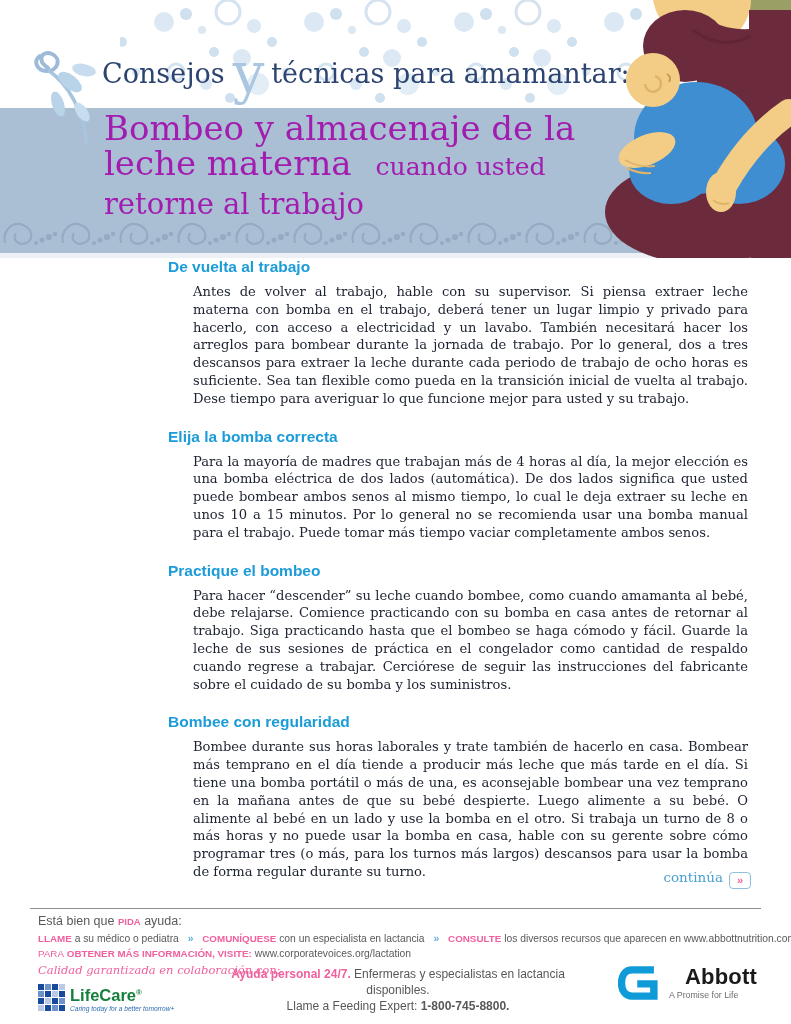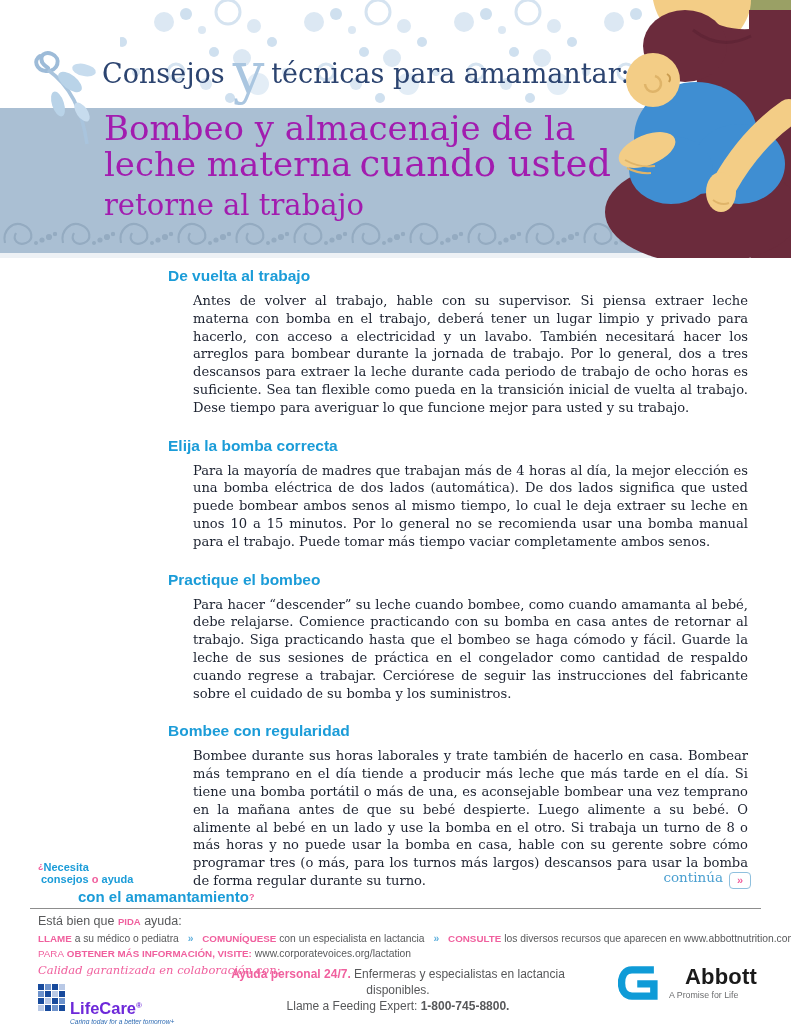--- a/index.html
+++ b/index.html
@@ -12,28 +12,28 @@
   .swirl-svg{position:absolute;top:212px;left:0;}
   .band-edge{position:absolute;top:253px;left:0;width:791px;height:5px;background:#edf1f5;}
   .flourish{position:absolute;top:48px;left:26px;}
   .eyebrow{position:absolute;top:58px;left:102px;white-space:nowrap;
            font-family:"DejaVu Serif",serif;color:#2c4470;font-size:27px;z-index:2;}
   .eyebrow .big-y{font-size:56px;color:#aac6e0;line-height:0;position:relative;top:10px;margin:0 7px 0 8px;}
   .hero-title{position:absolute;top:111px;left:104px;color:#a21caf;z-index:2;
               font-family:"DejaVu Serif",serif;line-height:35px;}
   .hero-title .t1{font-size:34px;}
   .hero-title .t2s{font-size:34px;}
-  .hero-title .t2r{font-size:37px;margin-left:8px;}
+  .hero-title .t2r{font-size:25px;margin-left:24px;}
   .hero-title .t3{font-size:29px;}
   .illustration{position:absolute;top:0;right:0;z-index:3;}
   
   .content{position:absolute;top:256px;left:168px;width:580px;}
   .content h2{font-size:15.5px;font-weight:bold;color:#1b9cd8;margin:20px 0 7px 0;
               font-family:"Liberation Sans",sans-serif;}
-  .content h2:first-child{margin-top:11px;}
+  .content h2:first-child{margin-top:2px;}
   .content p{margin:0 0 0 25px;font-family:"DejaVu Serif",serif;font-size:13.1px;
              line-height:17.8px;color:#1c2230;text-align:justify;}
   
   .help-banner{position:absolute;top:860px;left:38px;color:#1b9cd8;font-weight:bold;line-height:12px;}
   .help-banner .l1,.help-banner .l2{font-size:11px;}
   .help-banner .l2{margin-left:3px;}
   .help-banner .l3{font-size:15px;margin:4px 0 0 40px;line-height:16px;}
   .pink{color:#f0609e;}
   .qmark{font-size:9px;vertical-align:2px;}
   .continue{position:absolute;top:869px;right:40px;font-family:"DejaVu Serif",serif;
@@ -53,21 +53,21 @@
   .more .lbl{color:#f0609e;font-size:9.8px;}
   .more .lblb{color:#f0609e;font-weight:bold;font-size:9.8px;}
   
   .collab{position:absolute;top:963px;left:38px;font-family:"DejaVu Serif",serif;
           font-style:italic;font-size:11.5px;color:#f0609e;}
   .lifecare{position:absolute;top:984px;left:38px;display:flex;align-items:flex-start;}
   .lc-grid{width:27px;height:27px;display:grid;grid-template-columns:repeat(4,1fr);
            grid-template-rows:repeat(4,1fr);gap:1px;margin-right:5px;}
   .lc-grid span{display:block;}
   .lc-c1{background:#174a9c;} .lc-c2{background:#6e93cc;} .lc-c3{background:#b9c9e6;}
-  .lc-text .name{font-size:16.5px;font-weight:bold;color:#6d28d9;line-height:17px;margin-top:13px;}
+  .lc-text .name{font-size:16.5px;font-weight:bold;color:#15803d;line-height:17px;}
   .lc-text .reg{font-size:8px;vertical-align:6px;}
   .lc-text .tag{font-size:6.6px;color:#2f6cb3;font-style:italic;margin-top:1px;}
   .support{position:absolute;top:966px;left:218px;width:360px;text-align:center;color:#57585a;
            font-size:12px;line-height:16px;}
   .support .strong-pink{color:#f0609e;font-weight:bold;}
   .support .phone{font-weight:bold;}
   .abbott{position:absolute;top:962px;right:34px;display:flex;align-items:center;}
   .abbott-mark{margin-right:9px;}
   .abbott-text .name{font-size:22px;font-weight:bold;color:#1a1a1a;line-height:22px;letter-spacing:.2px;margin-left:16px;}
   .abbott-text .tag{font-size:8.8px;color:#6d6e70;margin-top:2px;}
@@ -168,27 +168,20 @@
     <h2>De vuelta al trabajo</h2>
     <p>Antes de volver al trabajo, hable con su supervisor.  Si piensa extraer leche materna con bomba en el trabajo, deberá tener un lugar limpio y privado para hacerlo, con acceso a electricidad y un lavabo.  También necesitará hacer los arreglos para bombear durante la jornada de trabajo. Por lo general, dos a tres descansos para extraer la leche durante cada periodo de trabajo de ocho horas es suficiente.  Sea tan flexible como pueda en la transición inicial de vuelta al trabajo.  Dese tiempo para averiguar lo que funcione mejor para usted y su trabajo.</p>
     <h2>Elija la bomba correcta</h2>
     <p>Para la mayoría de madres que trabajan más de 4 horas al día, la mejor elección es una bomba eléctrica de dos lados (automática). De dos lados significa que usted puede bombear ambos senos al mismo tiempo, lo cual le deja extraer su leche en unos 10 a 15 minutos. Por lo general no se recomienda usar una bomba manual para el trabajo.  Puede tomar más tiempo vaciar completamente ambos senos.</p>
     <h2>Practique el bombeo</h2>
     <p>Para hacer “descender” su leche cuando bombee, como cuando amamanta al bebé, debe relajarse. Comience practicando con su bomba en casa antes de retornar al trabajo. Siga practicando hasta que el bombeo se haga cómodo y fácil. Guarde la leche de sus sesiones de práctica en el congelador como cantidad de respaldo cuando regrese a trabajar. Cerciórese de seguir las instrucciones del fabricante sobre el cuidado de su bomba y los suministros.</p>
     <h2>Bombee con regularidad</h2>
     <p>Bombee durante sus horas laborales y trate también de hacerlo en casa. Bombear más temprano en el día tiende a producir más leche que más tarde en el día. Si tiene una bomba portátil o más de una, es aconsejable bombear una vez temprano en la mañana antes de que su bebé despierte. Luego alimente a su bebé. O alimente al bebé en un lado y use la bomba en el otro. Si trabaja un turno de 8 o más horas y no puede usar la bomba en casa, hable con su gerente sobre cómo programar tres (o más, para los turnos más largos) descansos para usar la bomba de forma regular durante su turno.</p>
   </div>
 
-  <div class="help-banner">
-    <div class="l1"><span class="pink qmark">¿</span><span>Necesita</span></div>
-    <div class="l2"><span>consejos</span>
-      <span class="pink">o</span>
-      <span>ayuda</span></div>
-    <div class="l3"><span>con el amamantamiento</span><span class="pink qmark">?</span></div>
-  </div>
 
   <div class="continue"><span>continúa</span><span class="continue-box">»</span></div>
 
   <div class="rule"></div>
 
   <div class="ask-help">
     <div class="intro"><span>Está bien que</span>
       <span class="em">PIDA</span>
       <span>ayuda:</span></div>
     <div class="items">

